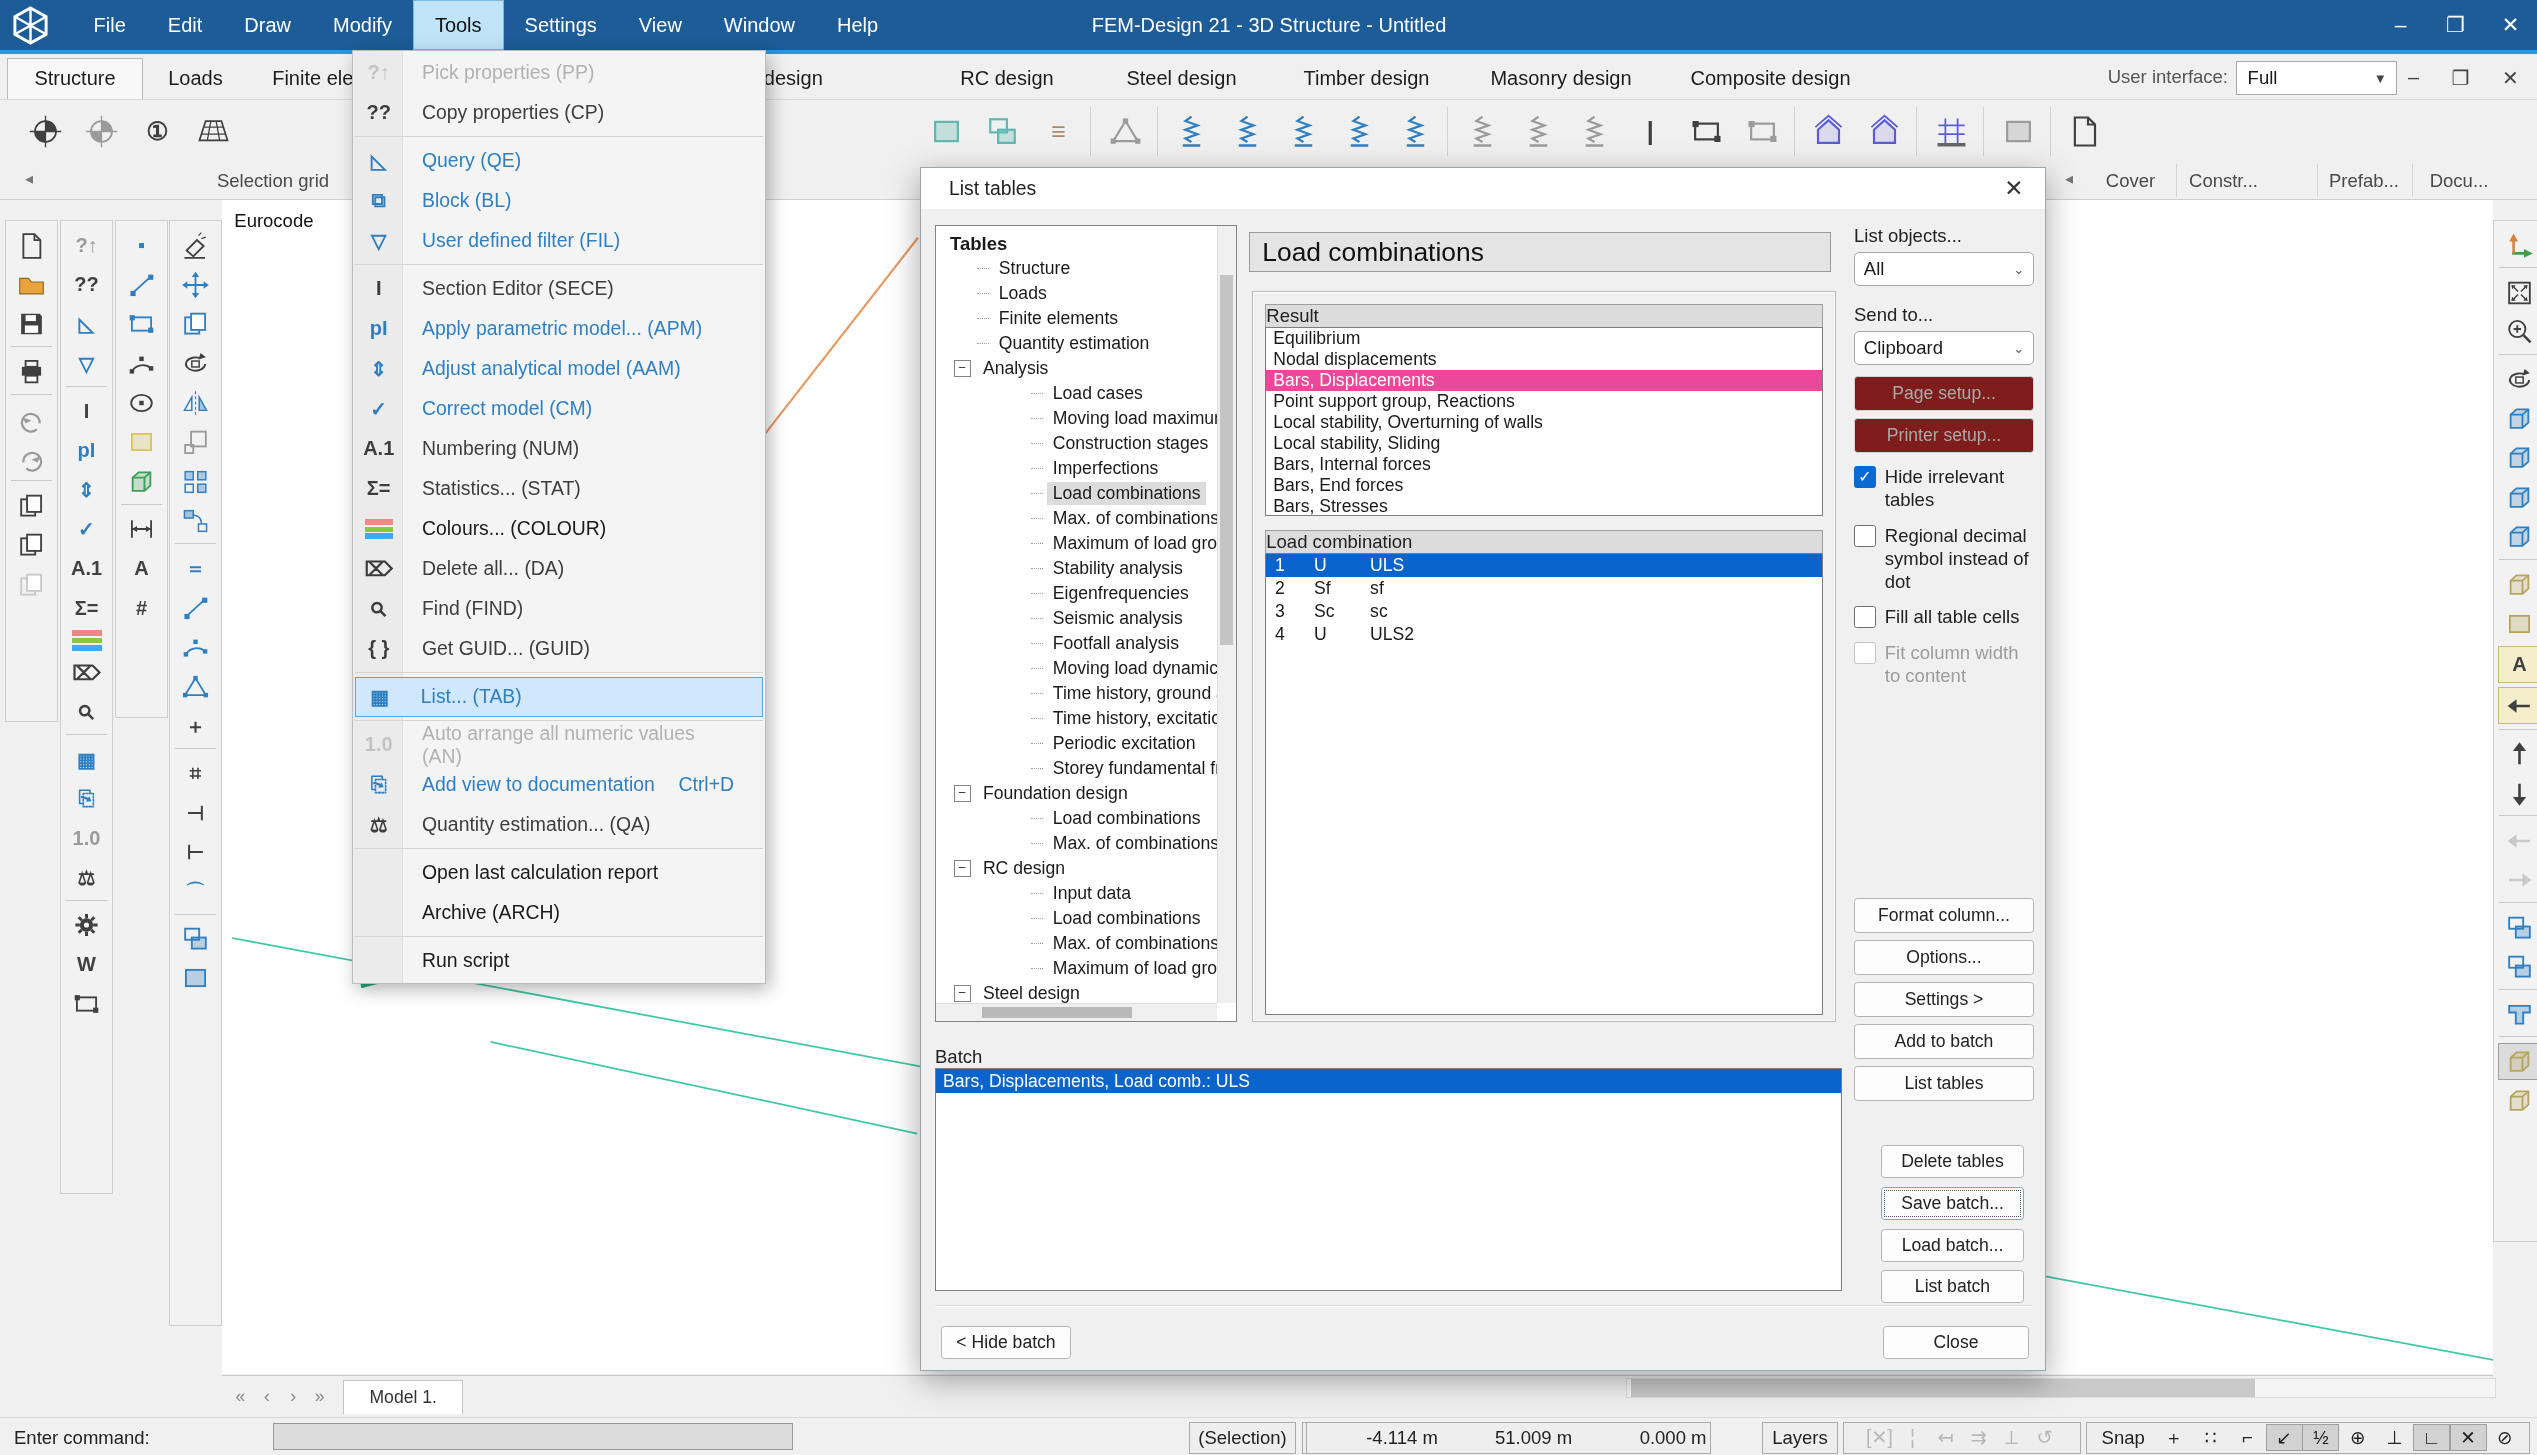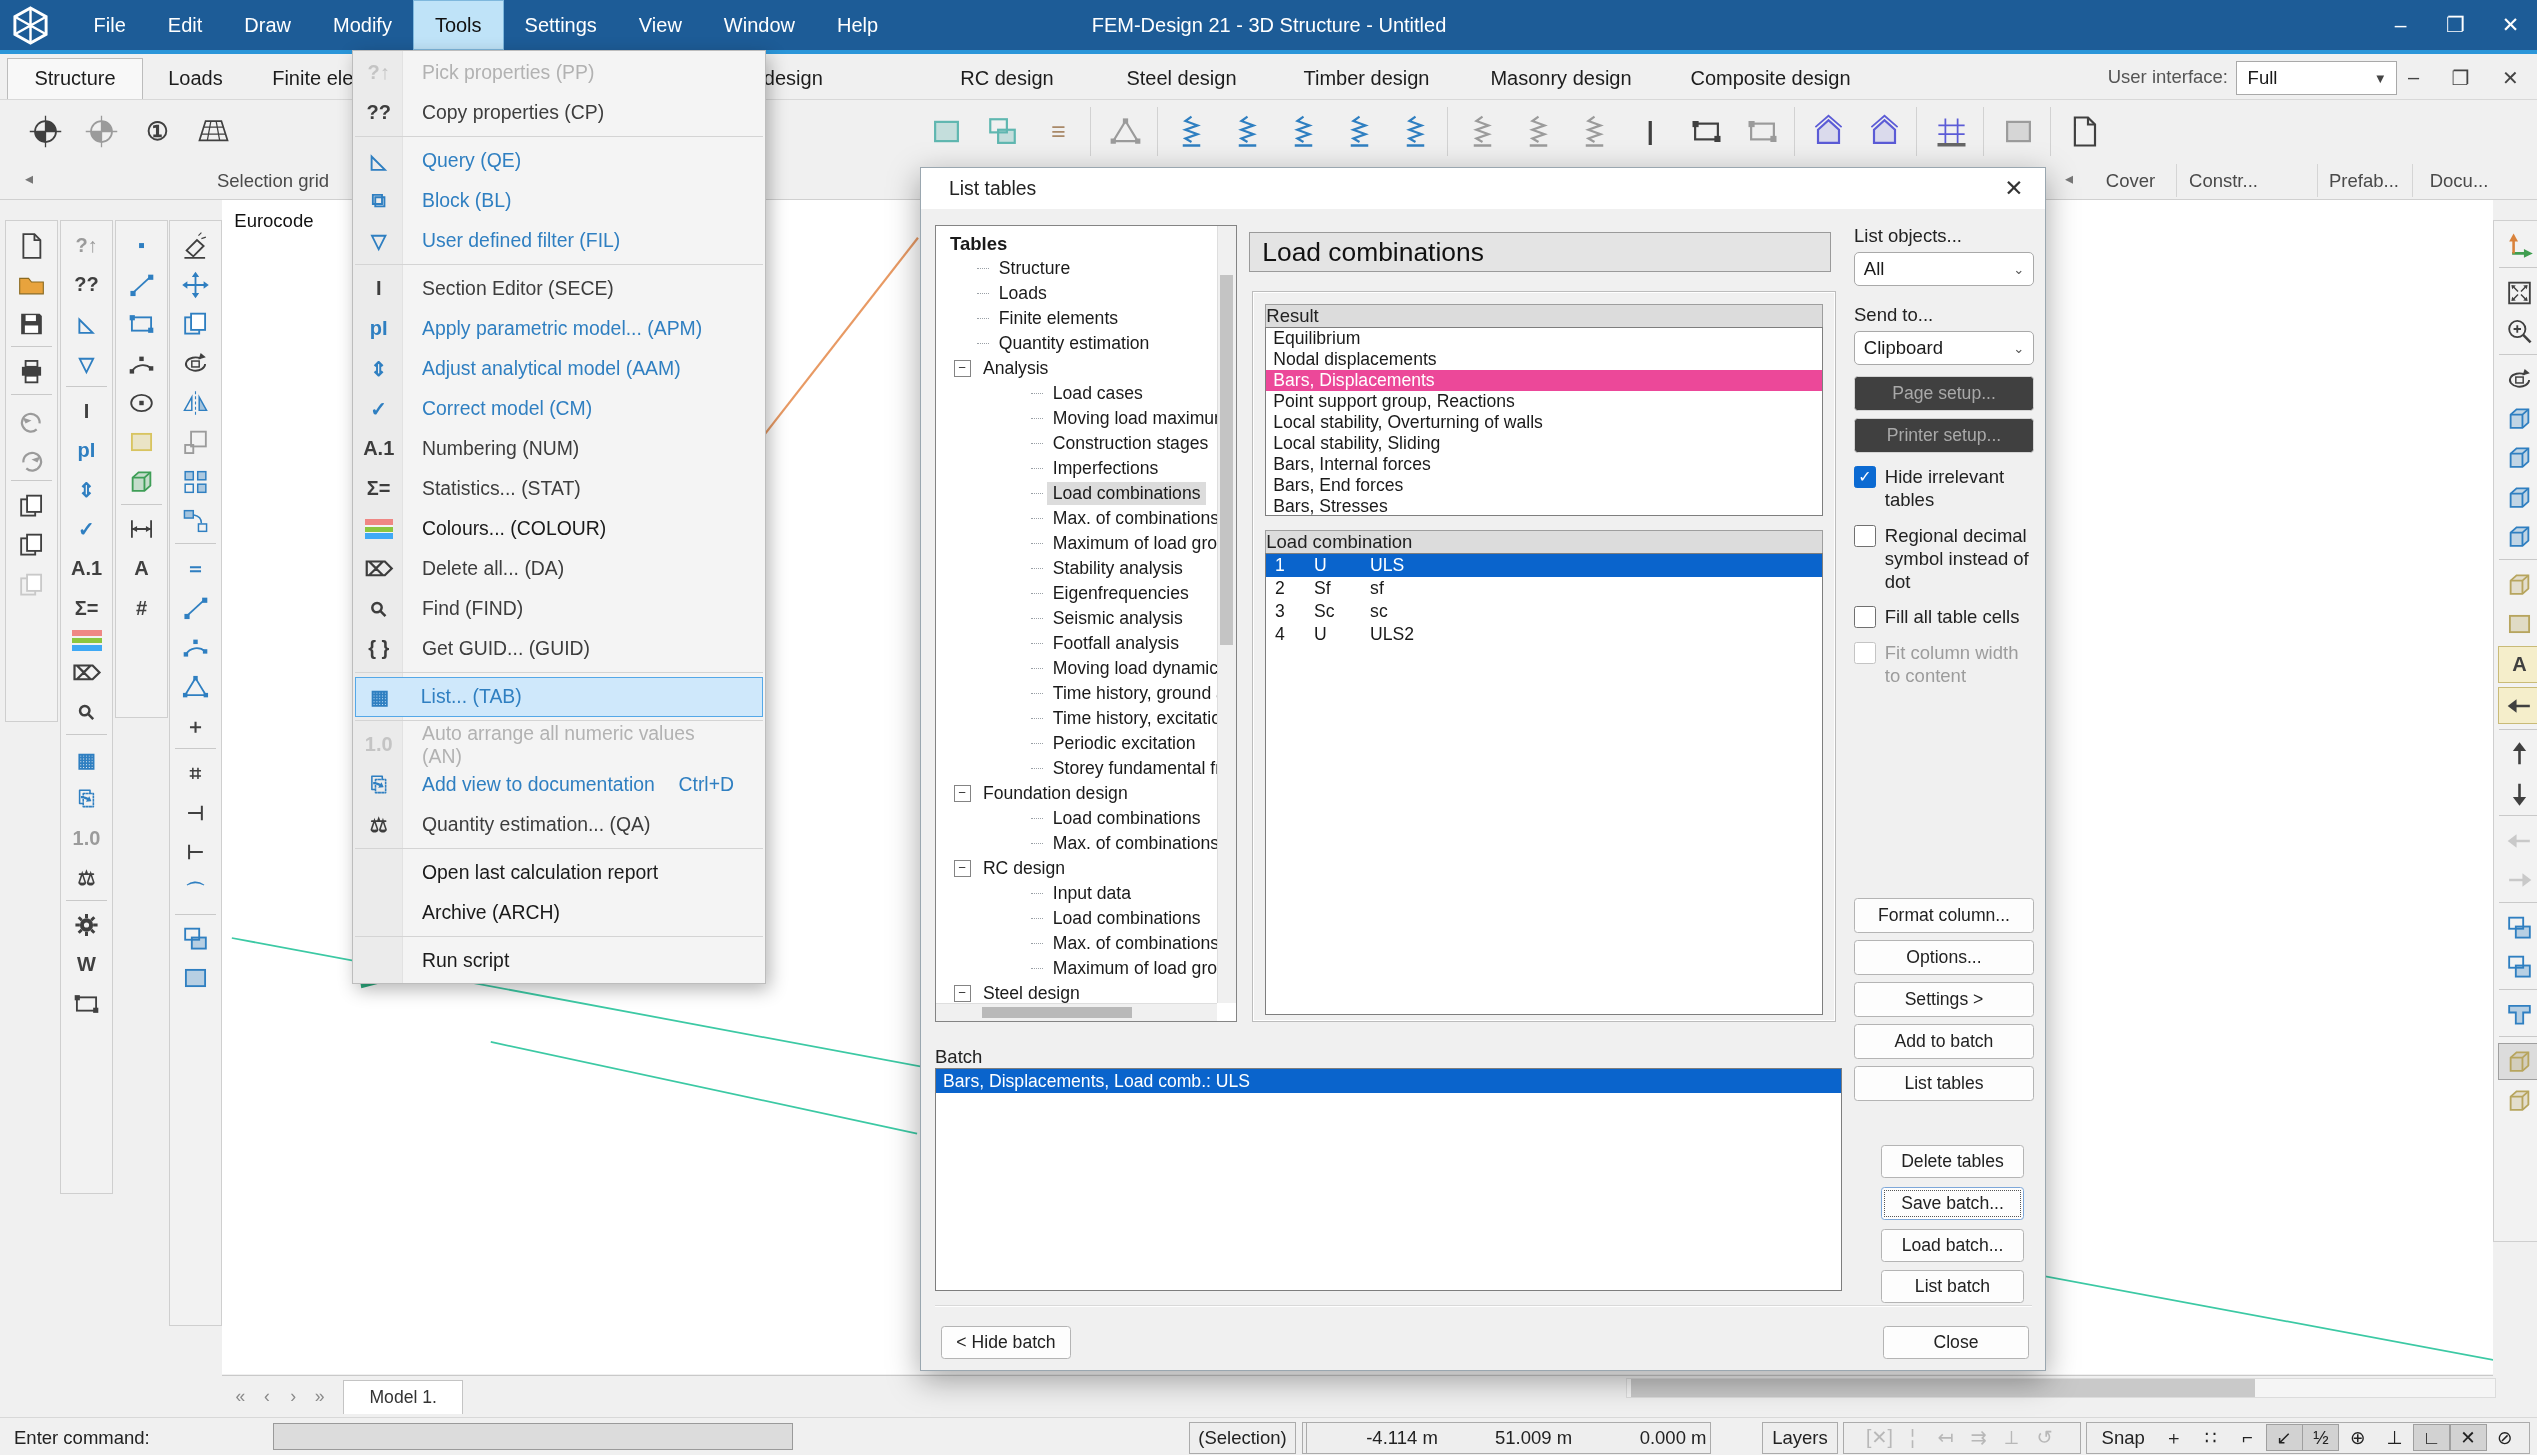--- a/index.html
+++ b/index.html
@@ -128,21 +128,21 @@
   .lrow.sel{background:#ec4899;color:#fff}
   .lcrow{height:23px;display:grid;grid-template-columns:39px 56px auto;align-items:center;padding-left:8.8px;font-size:17.6px}
   .lcrow.sel{background:#0a64cc;color:#fff}
   .side{position:absolute;left:933px;top:57px;width:180px}
   .side .slabel{font-size:18.5px;color:#222;margin-bottom:5.3px}
   .dropdown{height:32px;background:#fff;border:0.9px solid #a9a9a9;border-radius:5px;display:flex;align-items:center;
             padding-left:8.8px;font-size:18.5px}
   .dropdown .chev{margin-left:auto;margin-right:8.8px;font-size:13.2px;color:#555}
   .btn{height:35px;background:#fdfdfd;border:0.9px solid #b4b4b4;border-radius:3.5px;display:flex;align-items:center;
        justify-content:center;font-size:17.6px;color:#222;box-sizing:border-box}
-  .btn.disabled{color:#a9a9a9;background:#404040;border-color:#d4d4d4}
+  .btn.disabled{color:#a9a9a9;background:#7f1d1d;border-color:#d4d4d4}
   .btn.focused{outline:1.8px dotted #555;outline-offset:-4.4px;border-color:#7da7d9}
   .cb{display:flex;align-items:flex-start;margin-bottom:12.3px}
   .cb .box{width:20px;height:20px;border:0.9px solid #707070;border-radius:2.6px;background:#fff;flex:0 0 auto;
            margin-right:8.8px;margin-top:0.9px;position:relative}
   .cb.checked .box{background:#0b6ad2;border-color:#0b6ad2}
   .cb.checked .box::after{content:"✓";position:absolute;inset:0;color:#fff;font-size:16px;line-height:20px;text-align:center}
   .cb.disabled .box{border-color:#c4c4c4}
   .cb.disabled .cblabel{color:#9c9c9c}
   .cb .cblabel{font-size:18.5px;line-height:1.25;color:#222}
   .batch-label{position:absolute;left:14px;top:878px;font-size:18.5px;color:#222}

